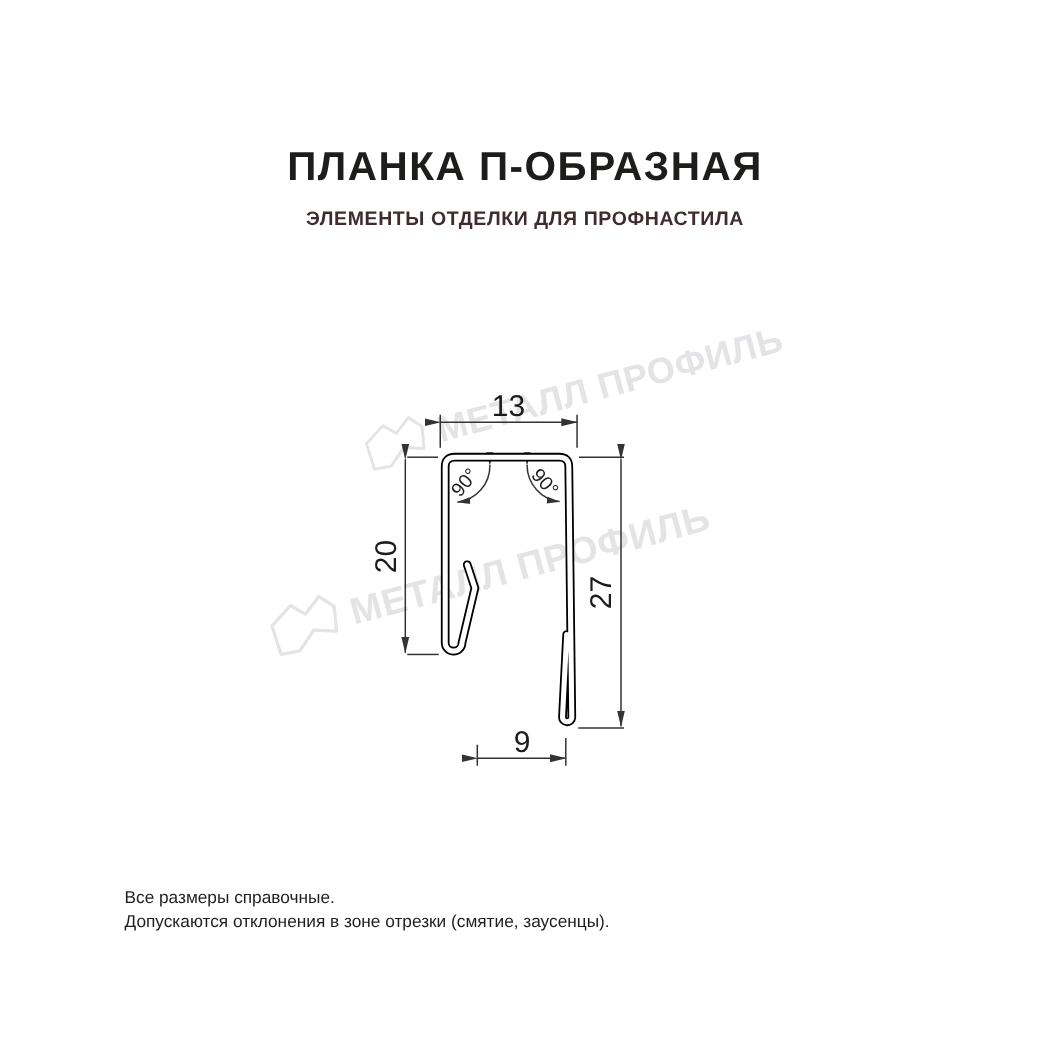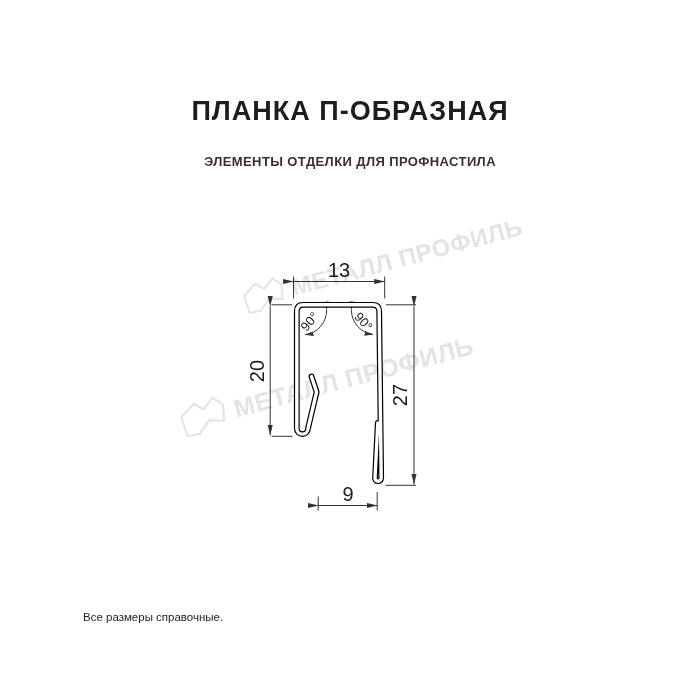--- a/index.html
+++ b/index.html
@@ -9,42 +9,42 @@
   }
   .stage{position:absolute;inset:0;width:700px;height:572px;}
 
   
   .header{position:absolute;left:0;top:98px;width:700px;text-align:center;z-index:3;}
   .title-line{
     font-weight:700;font-size:27px;line-height:26px;letter-spacing:1px;
     color:#1d1d1b;white-space:nowrap;
   }
   .subtitle{
-    margin-top:30px;font-weight:700;font-size:13px;letter-spacing:0.4px;
+    margin-top:14px;font-weight:700;font-size:13px;letter-spacing:0.4px;
     color:#402c2e;white-space:nowrap;
   }
 
   
   .watermark{
     position:absolute;display:flex;align-items:center;gap:8px;height:38px;
     transform:rotate(-15deg);transform-origin:0 50%;z-index:1;pointer-events:none;
     color:#e4e4e6;white-space:nowrap;
   }
   .watermark .wm-text{font-weight:700;font-size:24px;letter-spacing:0.5px;}
   .wm-a{left:244px;top:282px;}
   .wm-b{left:181px;top:404px;}
   .wm-b .wm-text{font-size:25px;}
 
   
   svg.drawing{position:absolute;left:0;top:0;z-index:2;}
   .dim-text{font-family:"Liberation Sans",sans-serif;fill:#1c1c1c;}
 
   
   .footer{
-    position:absolute;left:83px;top:610px;z-index:3;
+    position:absolute;left:83px;top:592px;z-index:3;
     font-size:11.5px;line-height:15.5px;color:#1e1e1e;
   }
 </style>
 </head>
 <body>
 
 <div class="stage">
 
   <div class="header">
     <div class="title-line">ПЛАНКА П-ОБРАЗНАЯ</div>
@@ -123,15 +123,16 @@
                L296.8,311.2 Q296.8,304.8 303.2,304.8
                L372.8,304.8 Q379.2,304.8 379.2,311.2
                L381.2,478.2
                A3.1,3.1 0 0 1 375,478
                L377.8,423" fill="none" stroke="#ffffff" stroke-width="3.4" stroke-linecap="round" stroke-linejoin="round"></path>
     </g>
   </svg>
 
   <div class="footer">
     <div>Все размеры справочные.</div>
+    <div>Допускаются отклонения в зоне отрезки (смятие, заусенцы).</div>
   </div>
 
 </div>
 
 </body></html>

